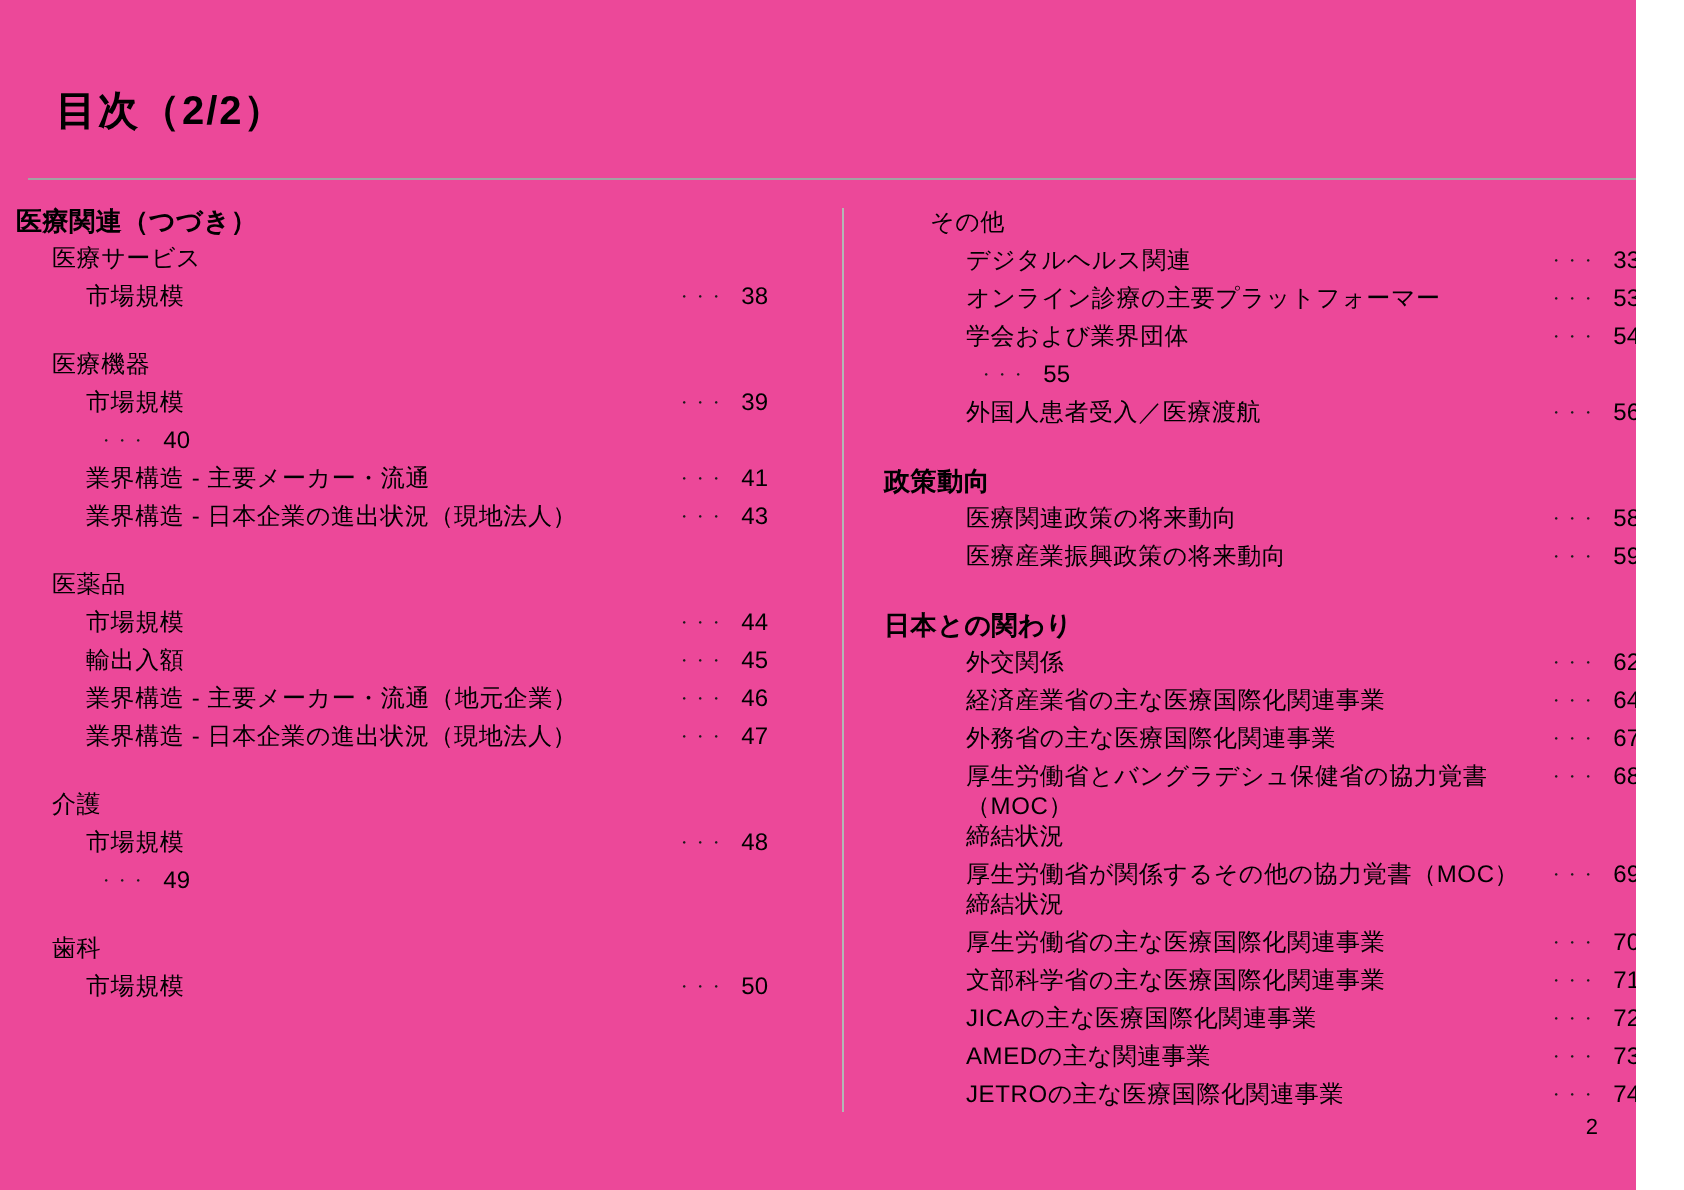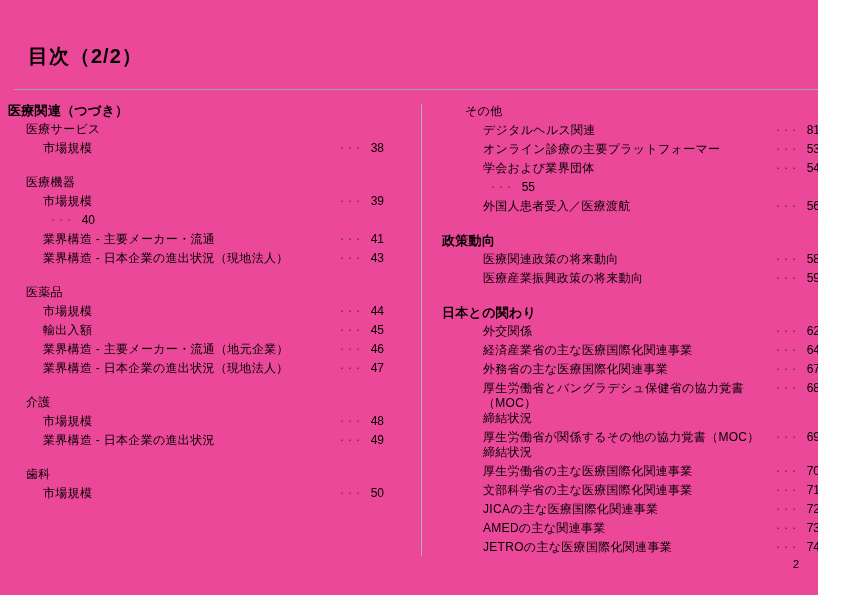--- a/index.html
+++ b/index.html
@@ -163,41 +163,40 @@
       </div>
       <div class="toc-row lv2 toc-gap">
         <span class="toc-label">介護</span>
       </div>
       <div class="toc-row lv3">
         <span class="toc-label">市場規模</span>
         <span class="toc-dots">・・・</span>
         <span class="toc-page">48</span>
       </div>
       <div class="toc-row lv3">
-        <span class="toc-label">業界構造 - 日本企業の進出状況</span>
         <span class="toc-dots">・・・</span>
         <span class="toc-page">49</span>
       </div>
       <div class="toc-row lv2 toc-gap">
         <span class="toc-label">歯科</span>
       </div>
       <div class="toc-row lv3">
         <span class="toc-label">市場規模</span>
         <span class="toc-dots">・・・</span>
         <span class="toc-page">50</span>
       </div>
     </div>
   <div class="toc-col col-right">
       <div class="toc-row lv2">
         <span class="toc-label">その他</span>
       </div>
       <div class="toc-row lv3">
         <span class="toc-label">デジタルヘルス関連</span>
         <span class="toc-dots">・・・</span>
-        <span class="toc-page">81</span>
+        <span class="toc-page">33</span>
       </div>
       <div class="toc-row lv3">
         <span class="toc-label">オンライン診療の主要プラットフォーマー</span>
         <span class="toc-dots">・・・</span>
         <span class="toc-page">53</span>
       </div>
       <div class="toc-row lv3">
         <span class="toc-label">学会および業界団体</span>
         <span class="toc-dots">・・・</span>
         <span class="toc-page">54</span>

